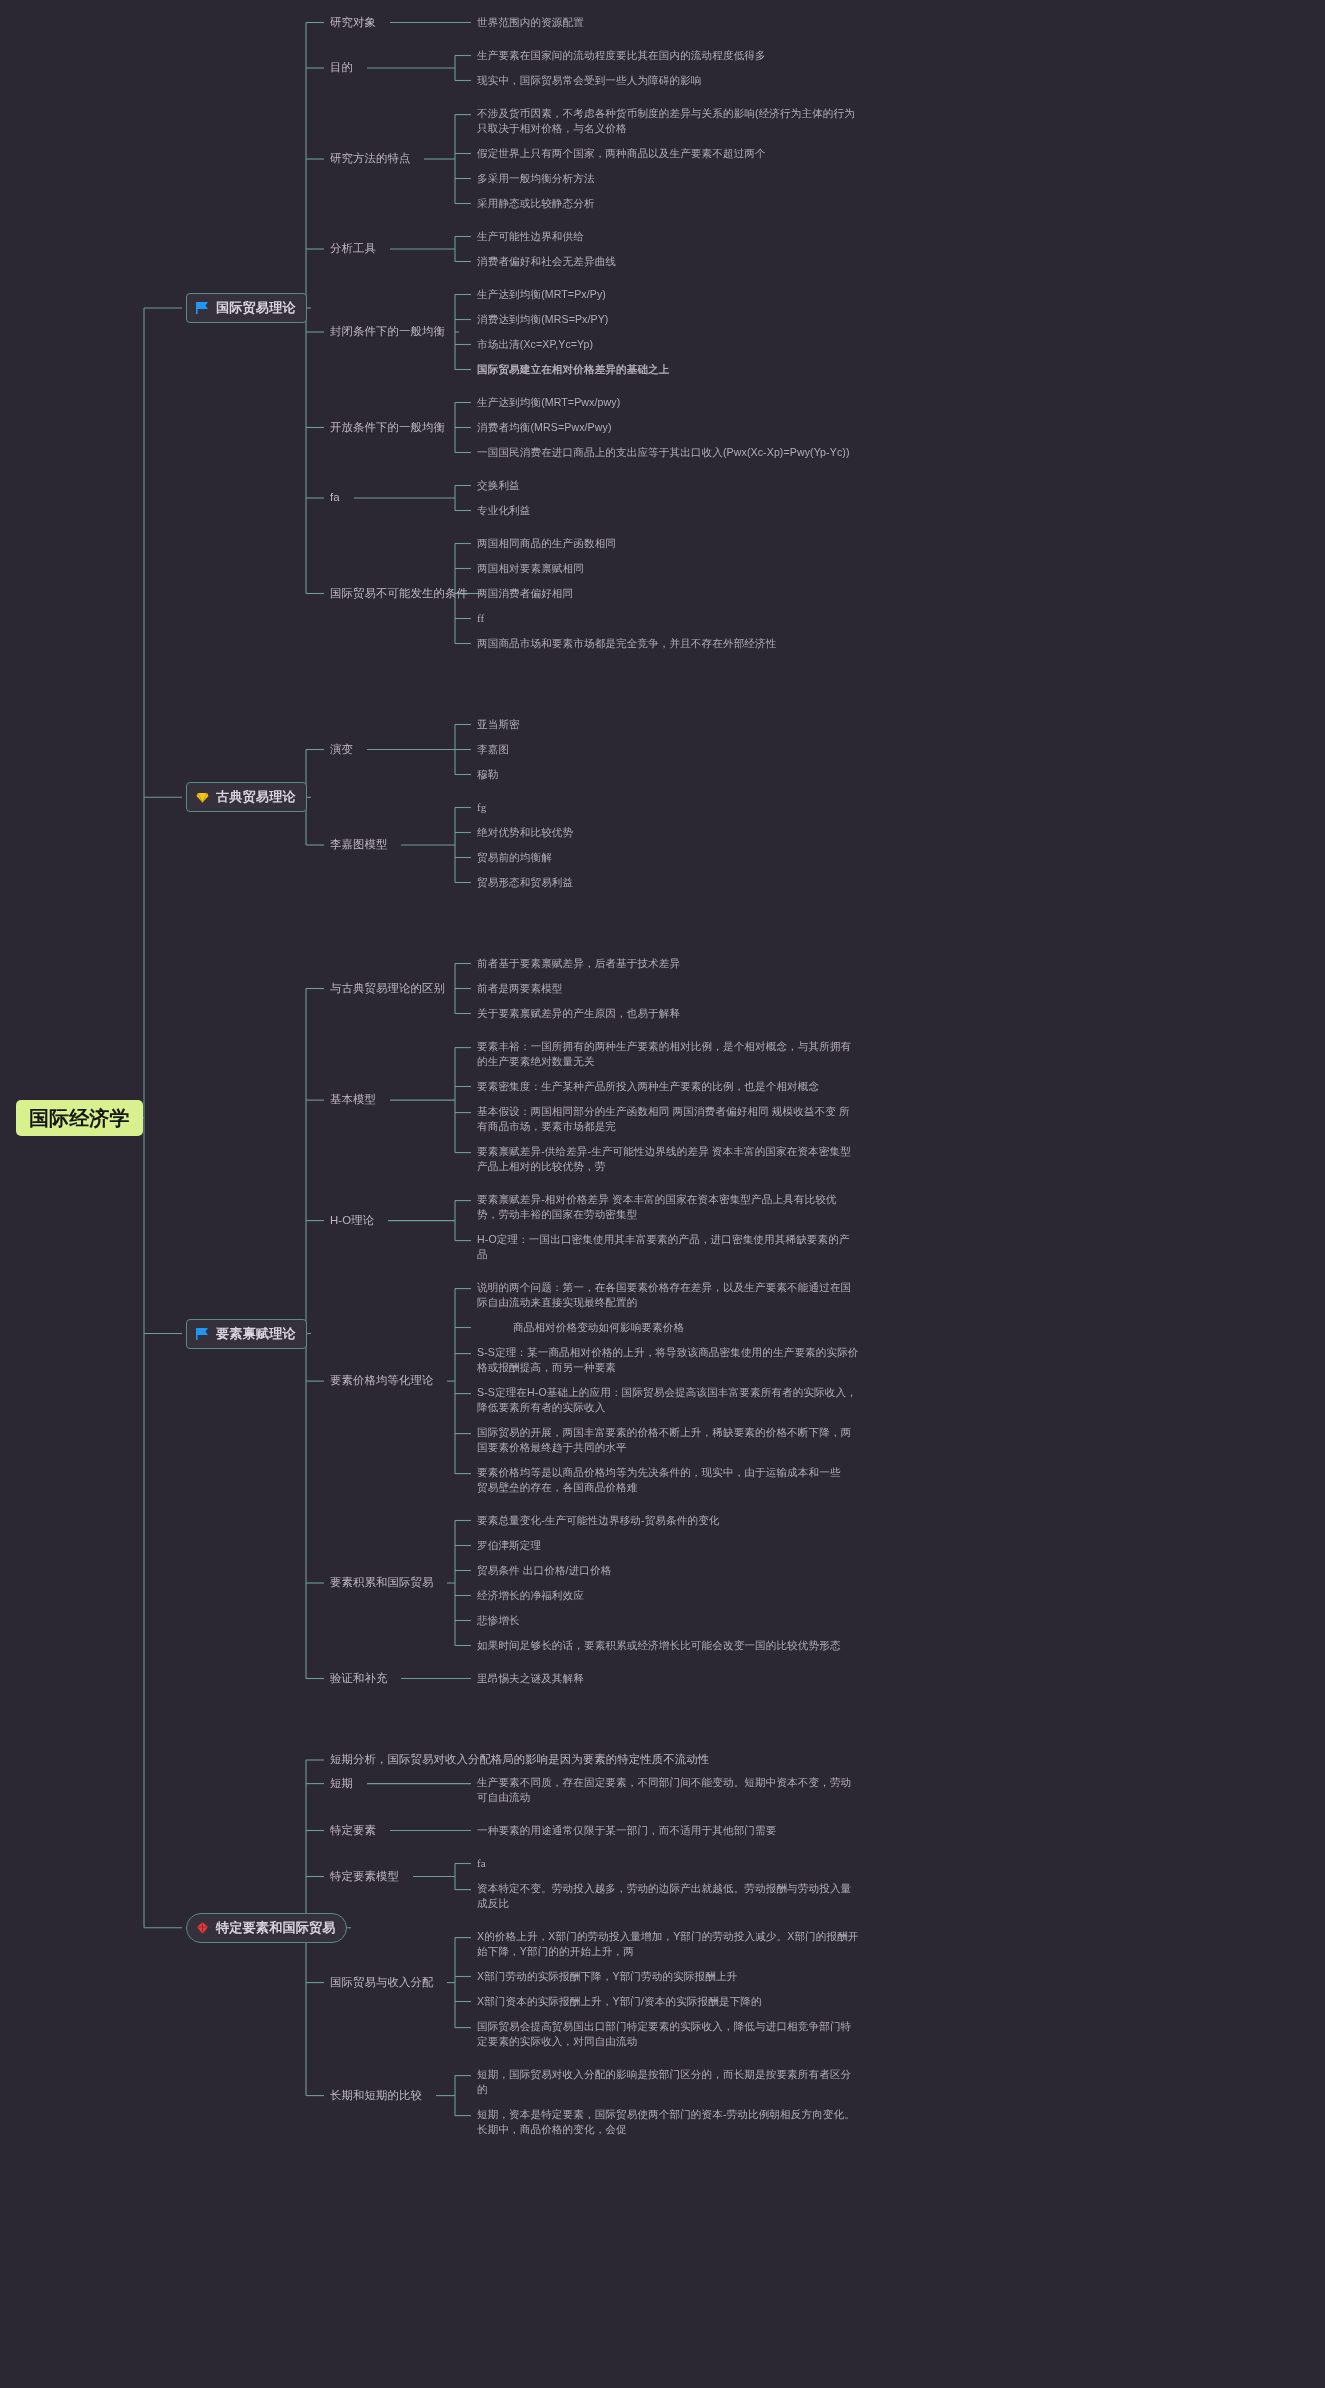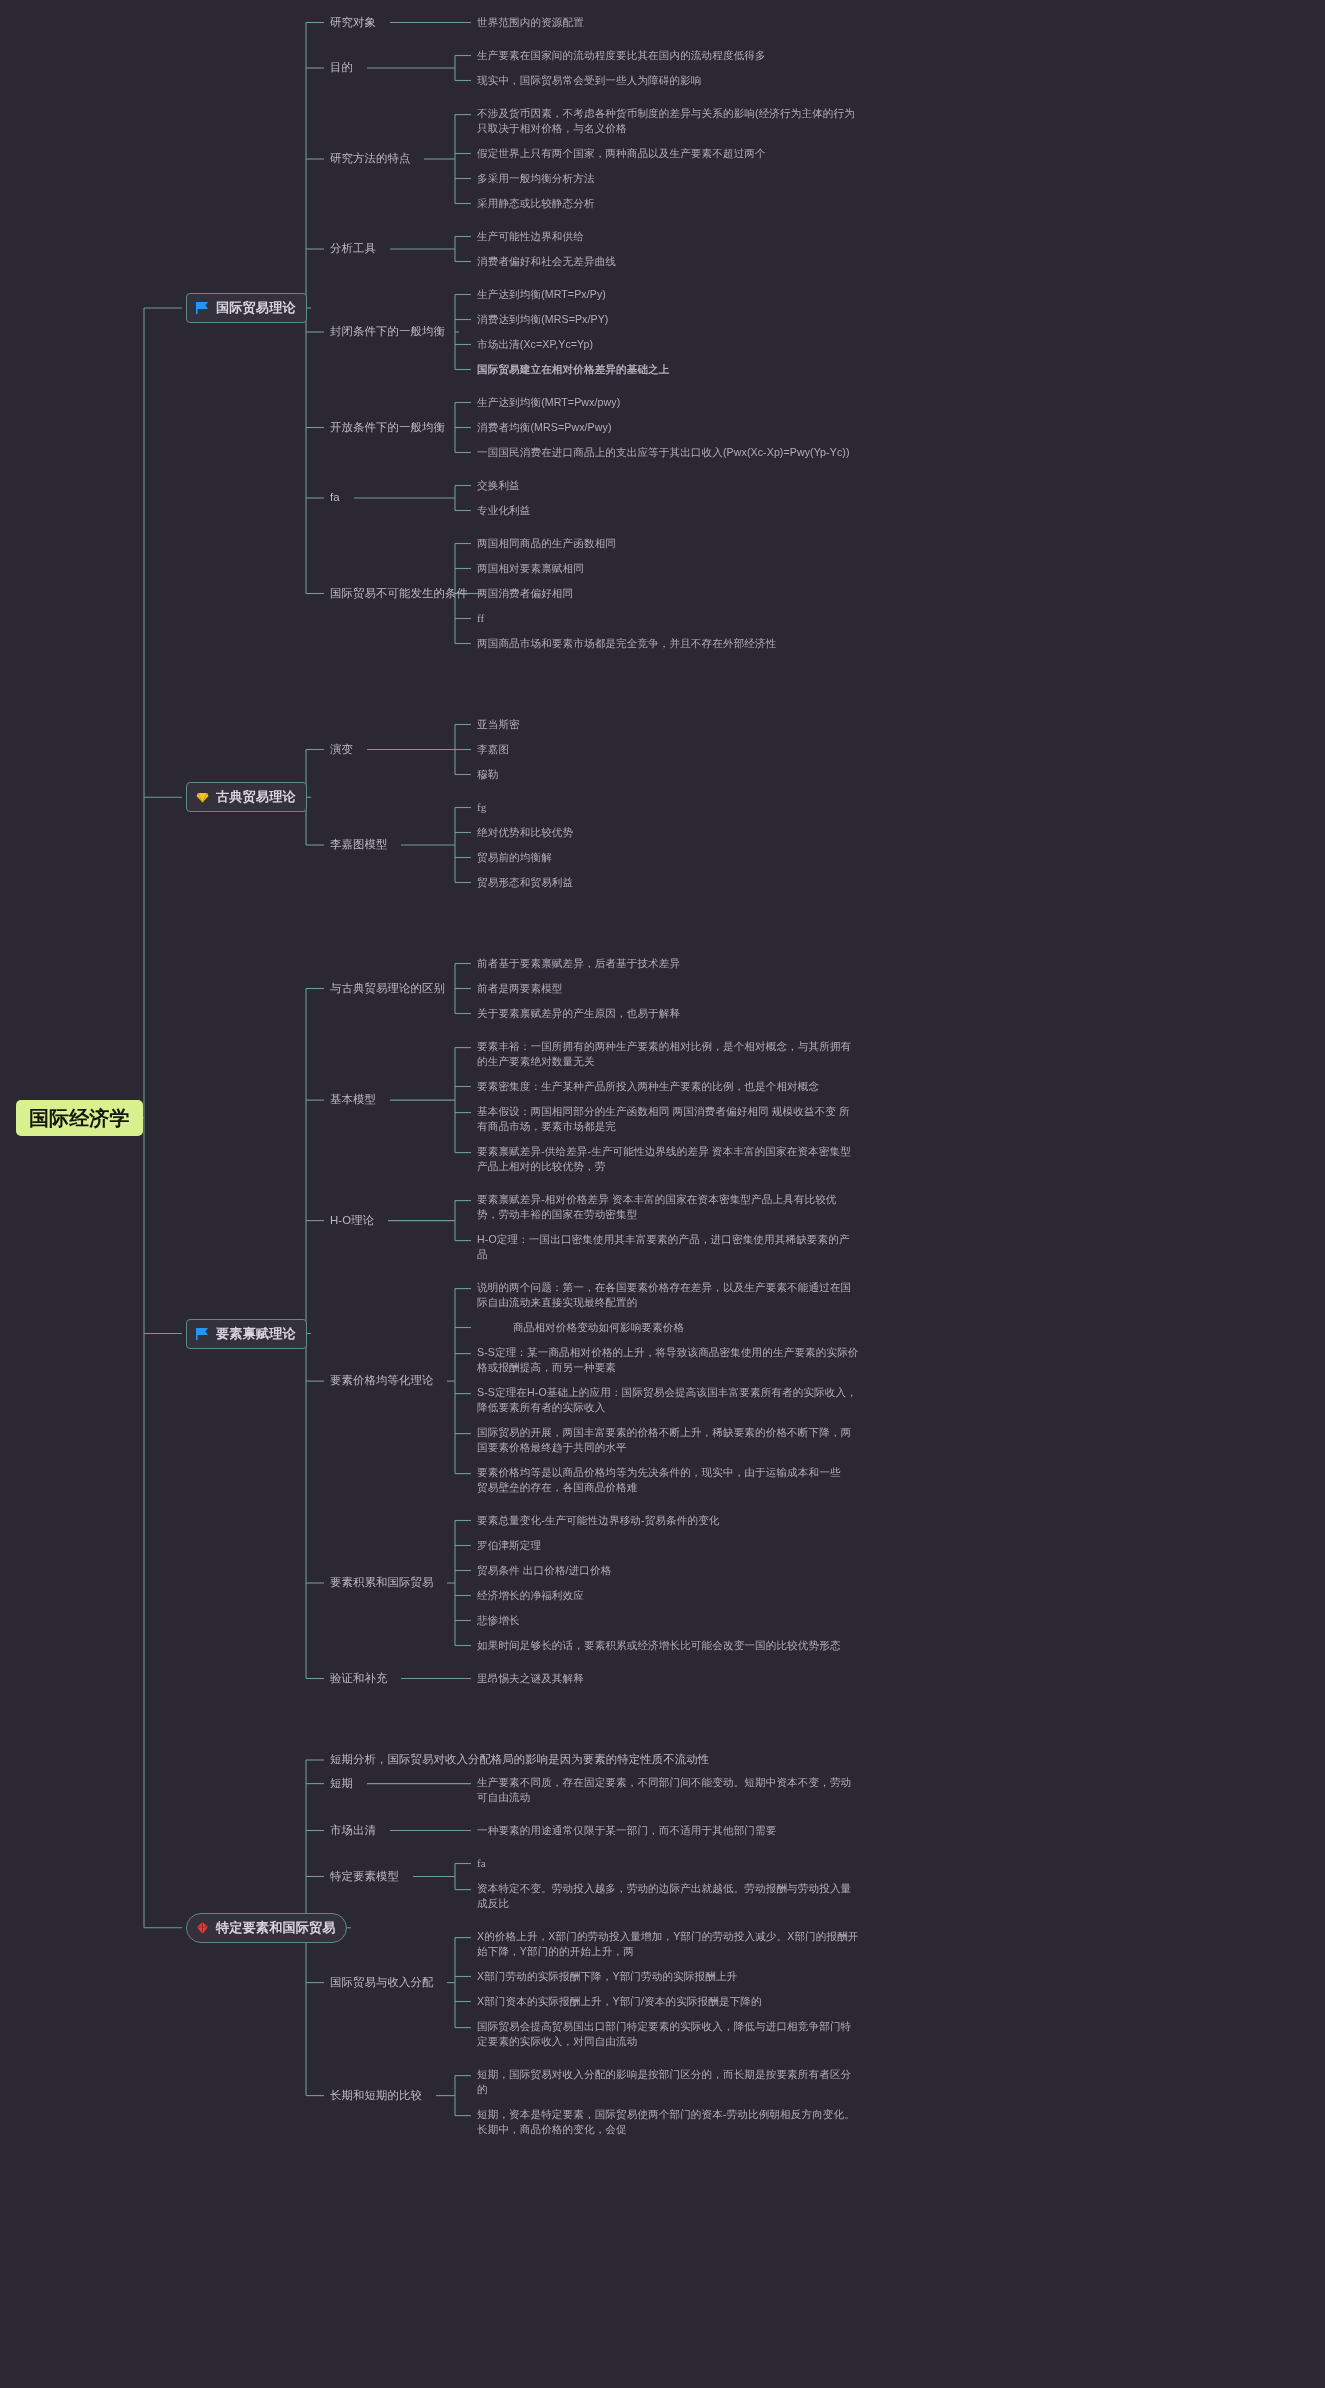--- a/index.html
+++ b/index.html
@@ -303,21 +303,21 @@
             <path d="M2 1 L13 1 L10.5 4.5 L13 8 L2 8 Z" fill="#2196f3"></path>
             <rect x="1" y="1" width="1.6" height="12" fill="#2196f3"></rect>
           </svg>
         </span>
         <span>要素禀赋理论</span>
       </div>
       <div class="node level2" style="left: 330px; top: 1752px;;white-space:nowrap;">短期分析，国际贸易对收入分配格局的影响是因为要素的特定性质不流动性</div>
       <div class="node leaf" style="left: 477px; top: 1775px;;max-width:560px;">生产要素不同质，存在固定要素，不同部门间不能变动。短期中资本不变，劳动<br>可自由流动</div>
       <div class="node level2" style="left: 330px; top: 1775.58px; white-space: nowrap;">短期</div>
       <div class="node leaf" style="left: 477px; top: 1823px;;max-width:560px;">一种要素的用途通常仅限于某一部门，而不适用于其他部门需要</div>
-      <div class="node level2" style="left: 330px; top: 1822.5px; white-space: nowrap;">市场出清</div>
+      <div class="node level2" style="left: 330px; top: 1822.5px; white-space: nowrap;">特定要素</div>
       <div class="node leaf mono" style="left: 477px; top: 1856px;;max-width:560px;">fa</div>
       <div class="node leaf" style="left: 477px; top: 1881px;;max-width:560px;">资本特定不变。劳动投入越多，劳动的边际产出就越低。劳动报酬与劳动投入量<br>成反比</div>
       <div class="node level2" style="left: 330px; top: 1868.54px; white-space: nowrap;">特定要素模型</div>
       <div class="node leaf" style="left: 477px; top: 1929px;;max-width:560px;">X的价格上升，X部门的劳动投入量增加，Y部门的劳动投入减少。X部门的报酬开<br>始下降，Y部门的的开始上升，两</div>
       <div class="node leaf" style="left: 477px; top: 1969px;;max-width:560px;">X部门劳动的实际报酬下降，Y部门劳动的实际报酬上升</div>
       <div class="node leaf" style="left: 477px; top: 1994px;;max-width:560px;">X部门资本的实际报酬上升，Y部门/资本的实际报酬是下降的</div>
       <div class="node leaf" style="left: 477px; top: 2019px;;max-width:560px;">国际贸易会提高贸易国出口部门特定要素的实际收入，降低与进口相竞争部门特<br>定要素的实际收入，对同自由流动</div>
       <div class="node level2" style="left: 330px; top: 1974.58px; white-space: nowrap;">国际贸易与收入分配</div>
       <div class="node leaf" style="left: 477px; top: 2067px;;max-width:560px;">短期，国际贸易对收入分配的影响是按部门区分的，而长期是按要素所有者区分<br>的</div>
       <div class="node leaf" style="left: 477px; top: 2107px;;max-width:560px;">短期，资本是特定要素，国际贸易使两个部门的资本-劳动比例朝相反方向变化。<br>长期中，商品价格的变化，会促</div>

